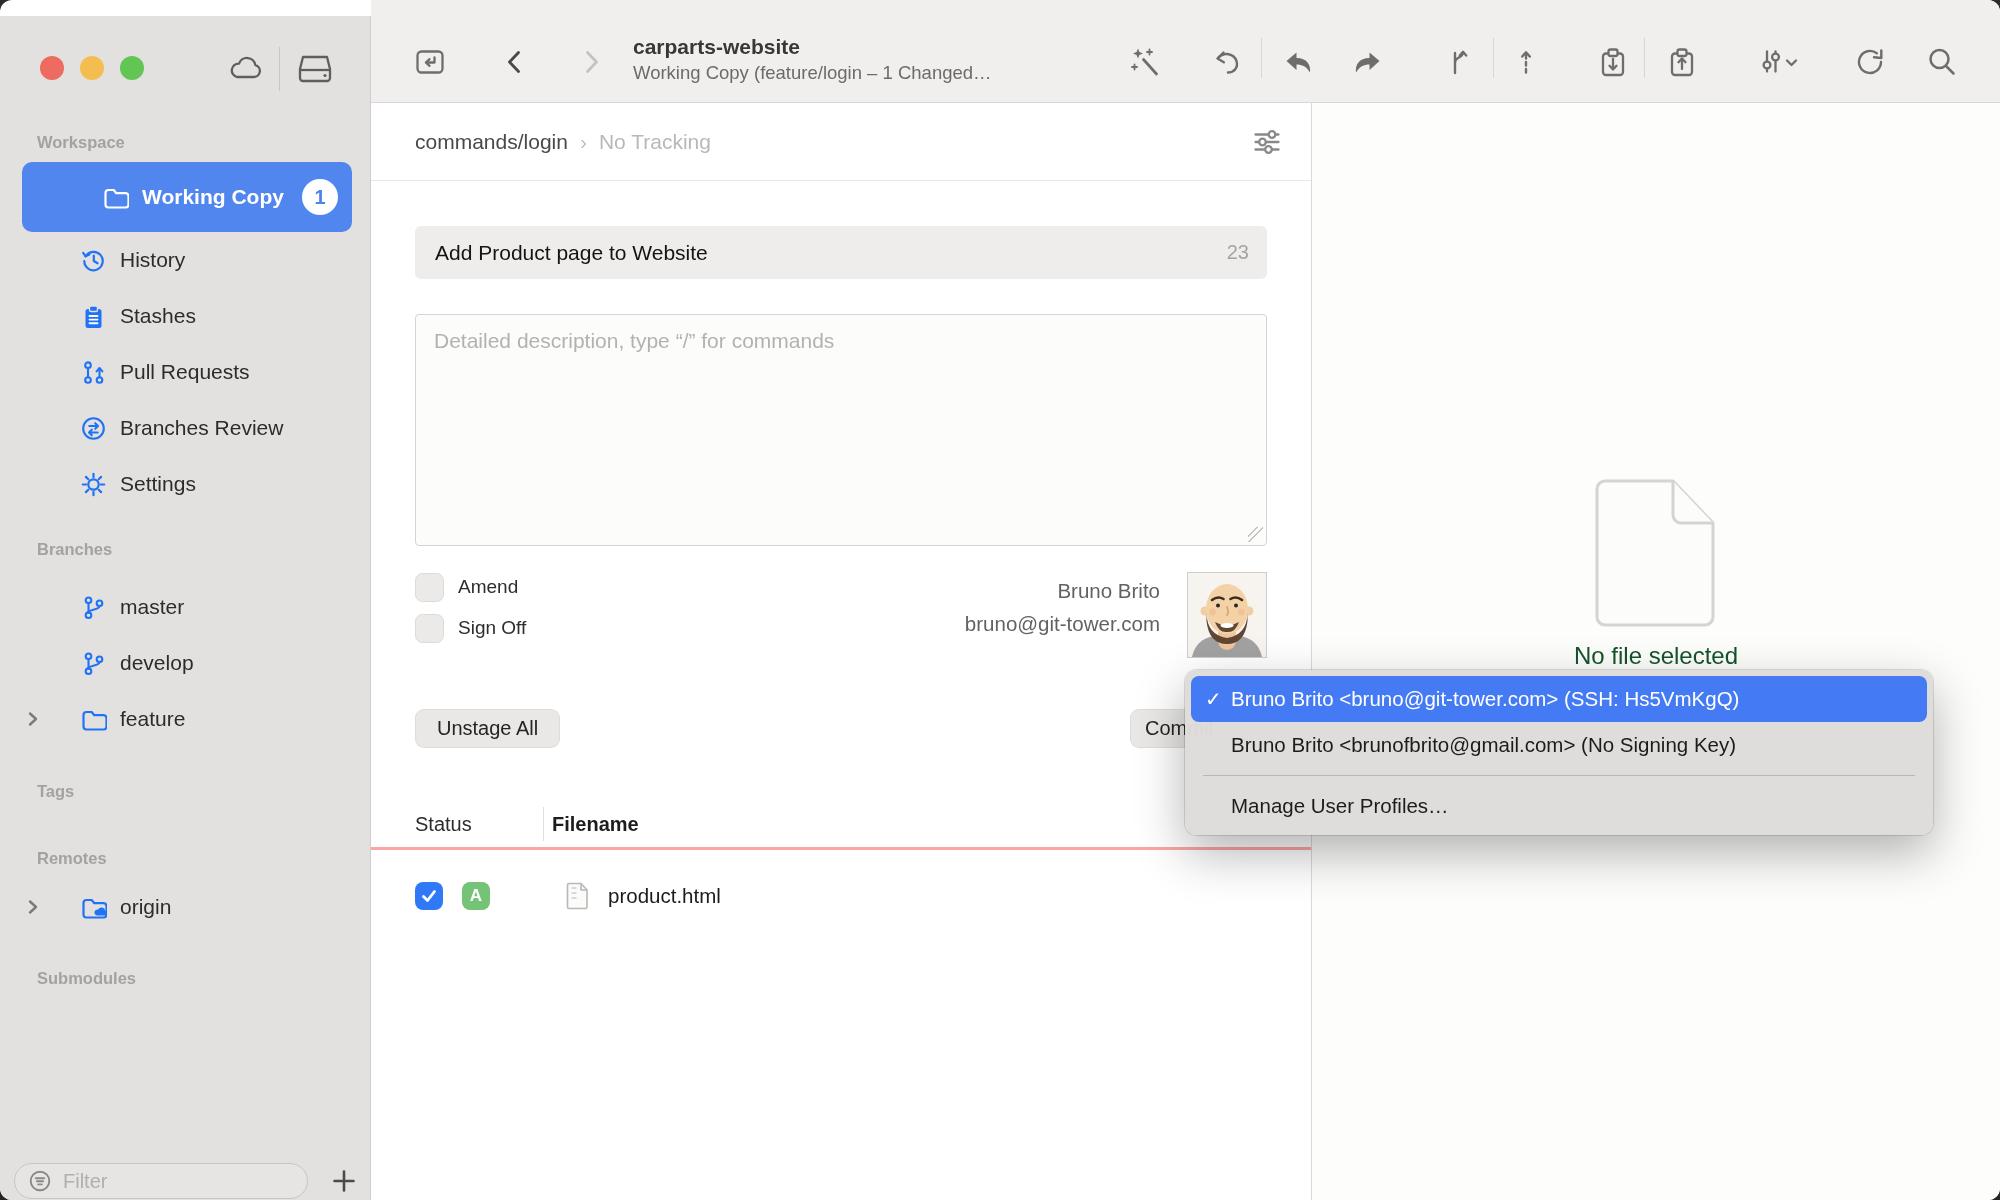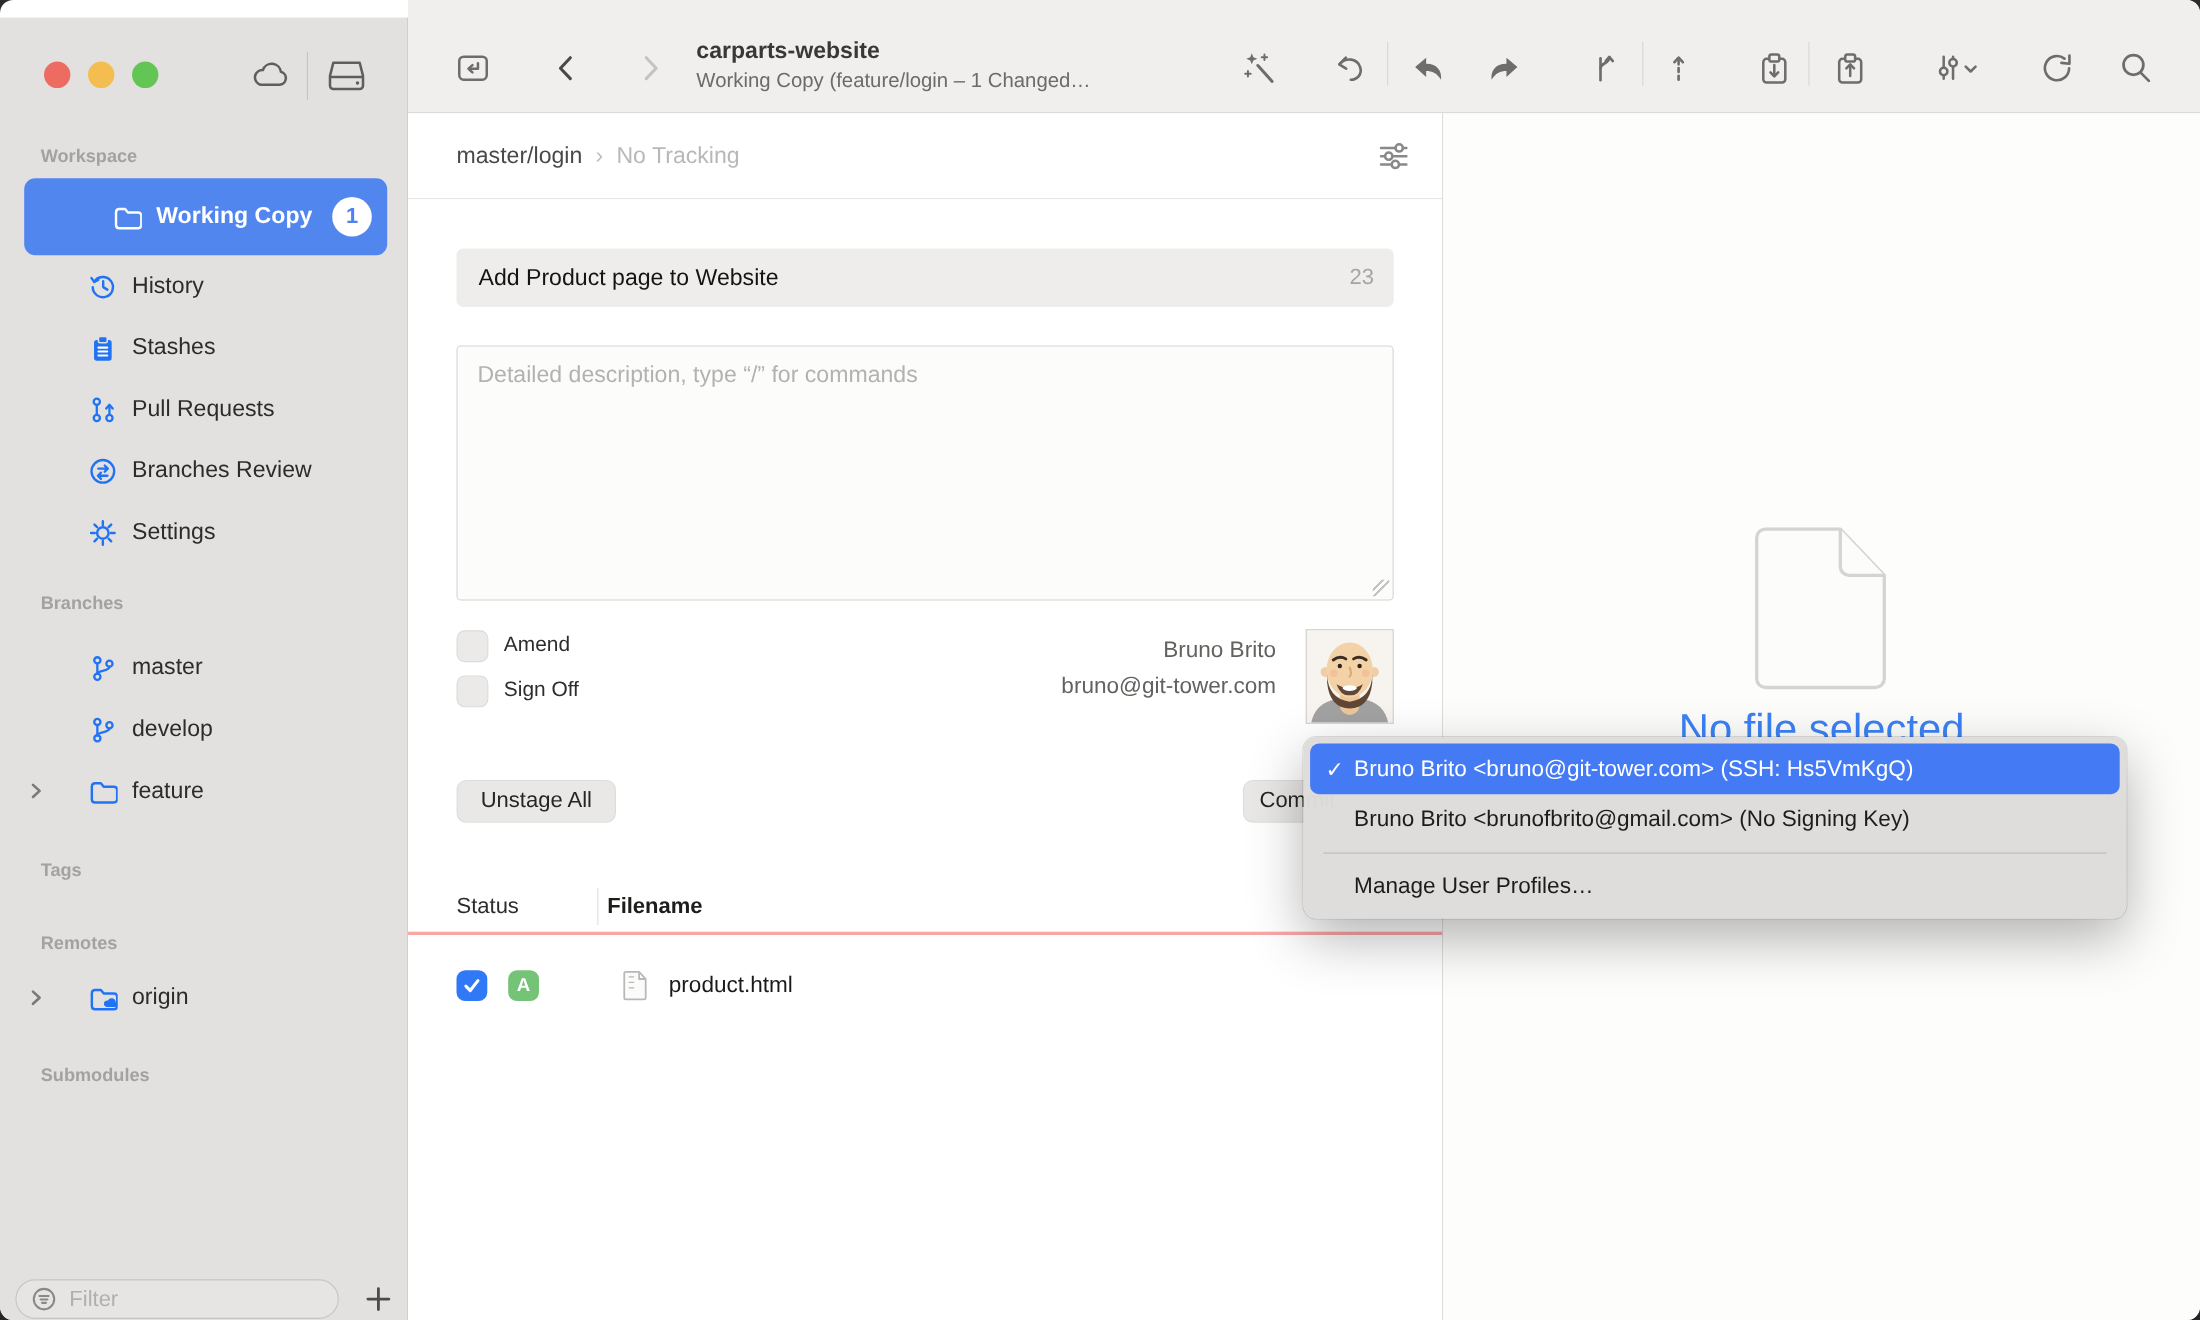--- a/index.html
+++ b/index.html
@@ -74,21 +74,21 @@
   .files-header .col-filename{position:absolute;left:181px;font-weight:700;color:#1e1d1c;}
   .file-row{display:flex;align-items:center;height:60px;margin-top:16px;padding-left:44px;}
   .row-chk{width:28px;height:28px;border-radius:8px;background:#3079f6;display:flex;align-items:center;justify-content:center;margin-right:19px;}
   .status-badge{width:28px;height:28px;border-radius:8px;background:#74c377;color:#fff;font-size:17px;font-weight:700;display:flex;align-items:center;justify-content:center;}
   .file-doc{margin-left:75px;color:#b9b8b7;display:flex;}
   .file-name{margin-left:17px;font-size:20.5px;color:#1c1b1a;}
 
   
   #right-panel{position:absolute;left:1312px;top:103px;width:688px;height:1097px;background:#fdfdfc;display:flex;flex-direction:column;align-items:center;}
   .big-doc{margin-top:375px;color:#d5d4d3;}
-  .no-file{margin-top:14px;font-size:38px;color:#3b82f6;}
+  .no-file{margin-top:14px;font-size:24px;color:#14532d;}
 
   
   #profile-menu{position:absolute;left:1185px;top:670px;width:748px;border-radius:12px;background:rgba(221,220,219,.98);box-shadow:0 0 0 1px rgba(0,0,0,.12),0 18px 50px rgba(0,0,0,.3);padding:6px 0;box-sizing:border-box;z-index:50;}
   .pm-item{position:relative;height:46px;display:flex;align-items:center;font-size:20.5px;color:#1d1c1b;padding-left:46px;}
   .pm-item.selected{margin:0 6px;border-radius:8px;background:#447bf4;color:#ffffff;padding-left:40px;}
   .pm-check{position:absolute;left:14px;font-size:20px;font-weight:600;}
   .pm-sep{height:1px;background:#b9b8b7;margin:7px 18px;}
 
   svg{display:block;}
 </style>
@@ -363,21 +363,21 @@
     <span class="tbi" style="left:1554px">
       <svg width="34" height="34" viewBox="0 0 34 34" fill="none" stroke="currentColor" stroke-width="2.5" stroke-linecap="round">
           <circle cx="14.5" cy="14" r="9"></circle>
           <path d="M21.5 21.5L28.5 28.5"></path>
         </svg>
     </span>
   </div>
 
   <div id="main-panel">
     <div id="breadcrumb">
-      <span class="bc-branch">master/login</span>
+      <span class="bc-branch">commands/login</span>
       <span class="bc-sep">›</span>
       <span class="bc-track">No Tracking</span>
       <span class="bc-filter">
         <svg width="30" height="30" viewBox="0 0 30 30" fill="none" stroke="currentColor" stroke-width="2.3" stroke-linecap="round">
             <path d="M3.5 7.5h23M3.5 15h23M3.5 22.5h23"></path>
             <circle cx="20" cy="7.5" r="3.3" fill="#ffffff"></circle>
             <circle cx="10.5" cy="15" r="3.3" fill="#ffffff"></circle>
             <circle cx="16.5" cy="22.5" r="3.3" fill="#ffffff"></circle>
           </svg>
       </span>

